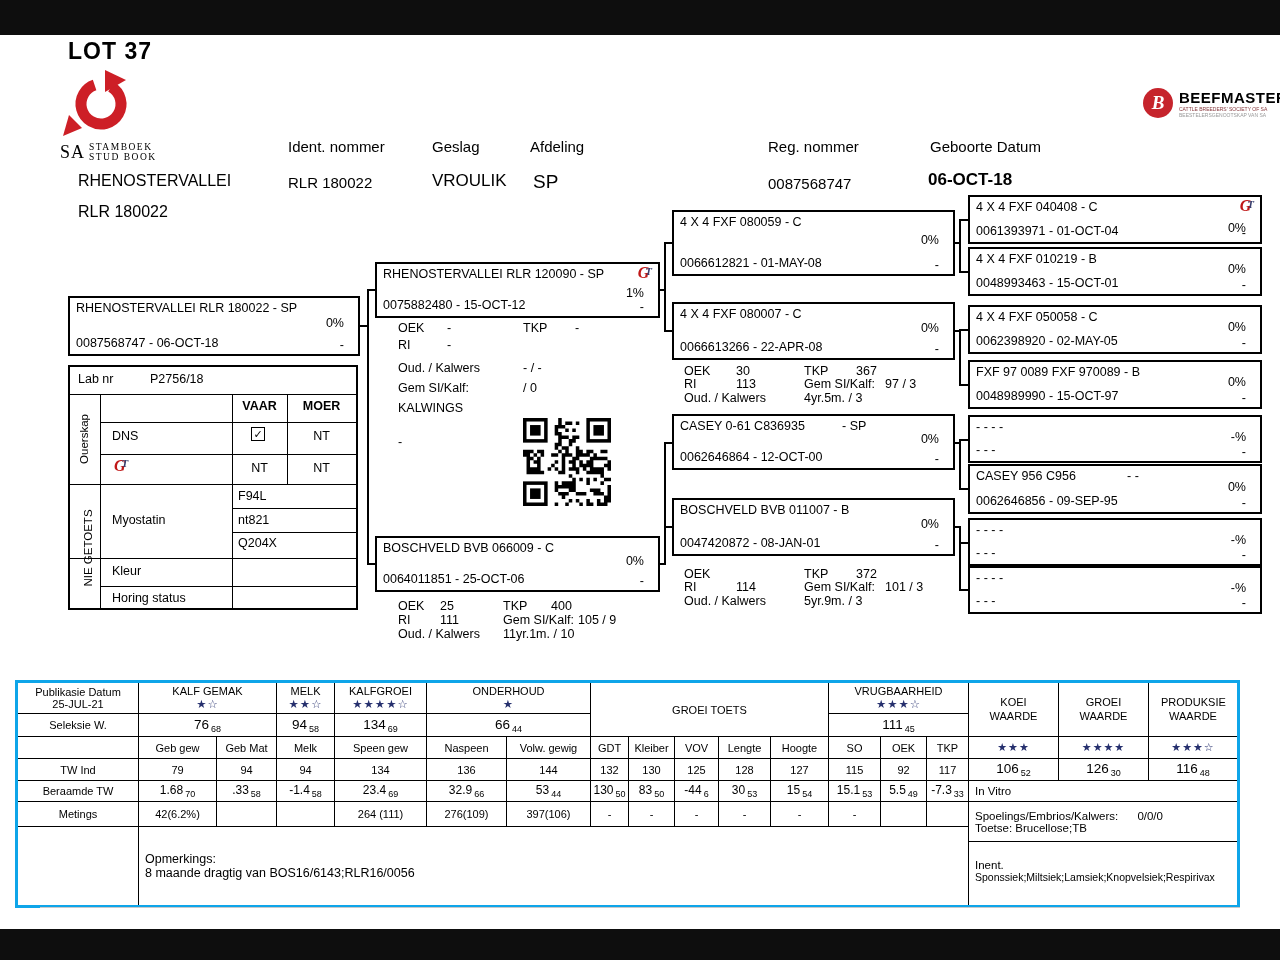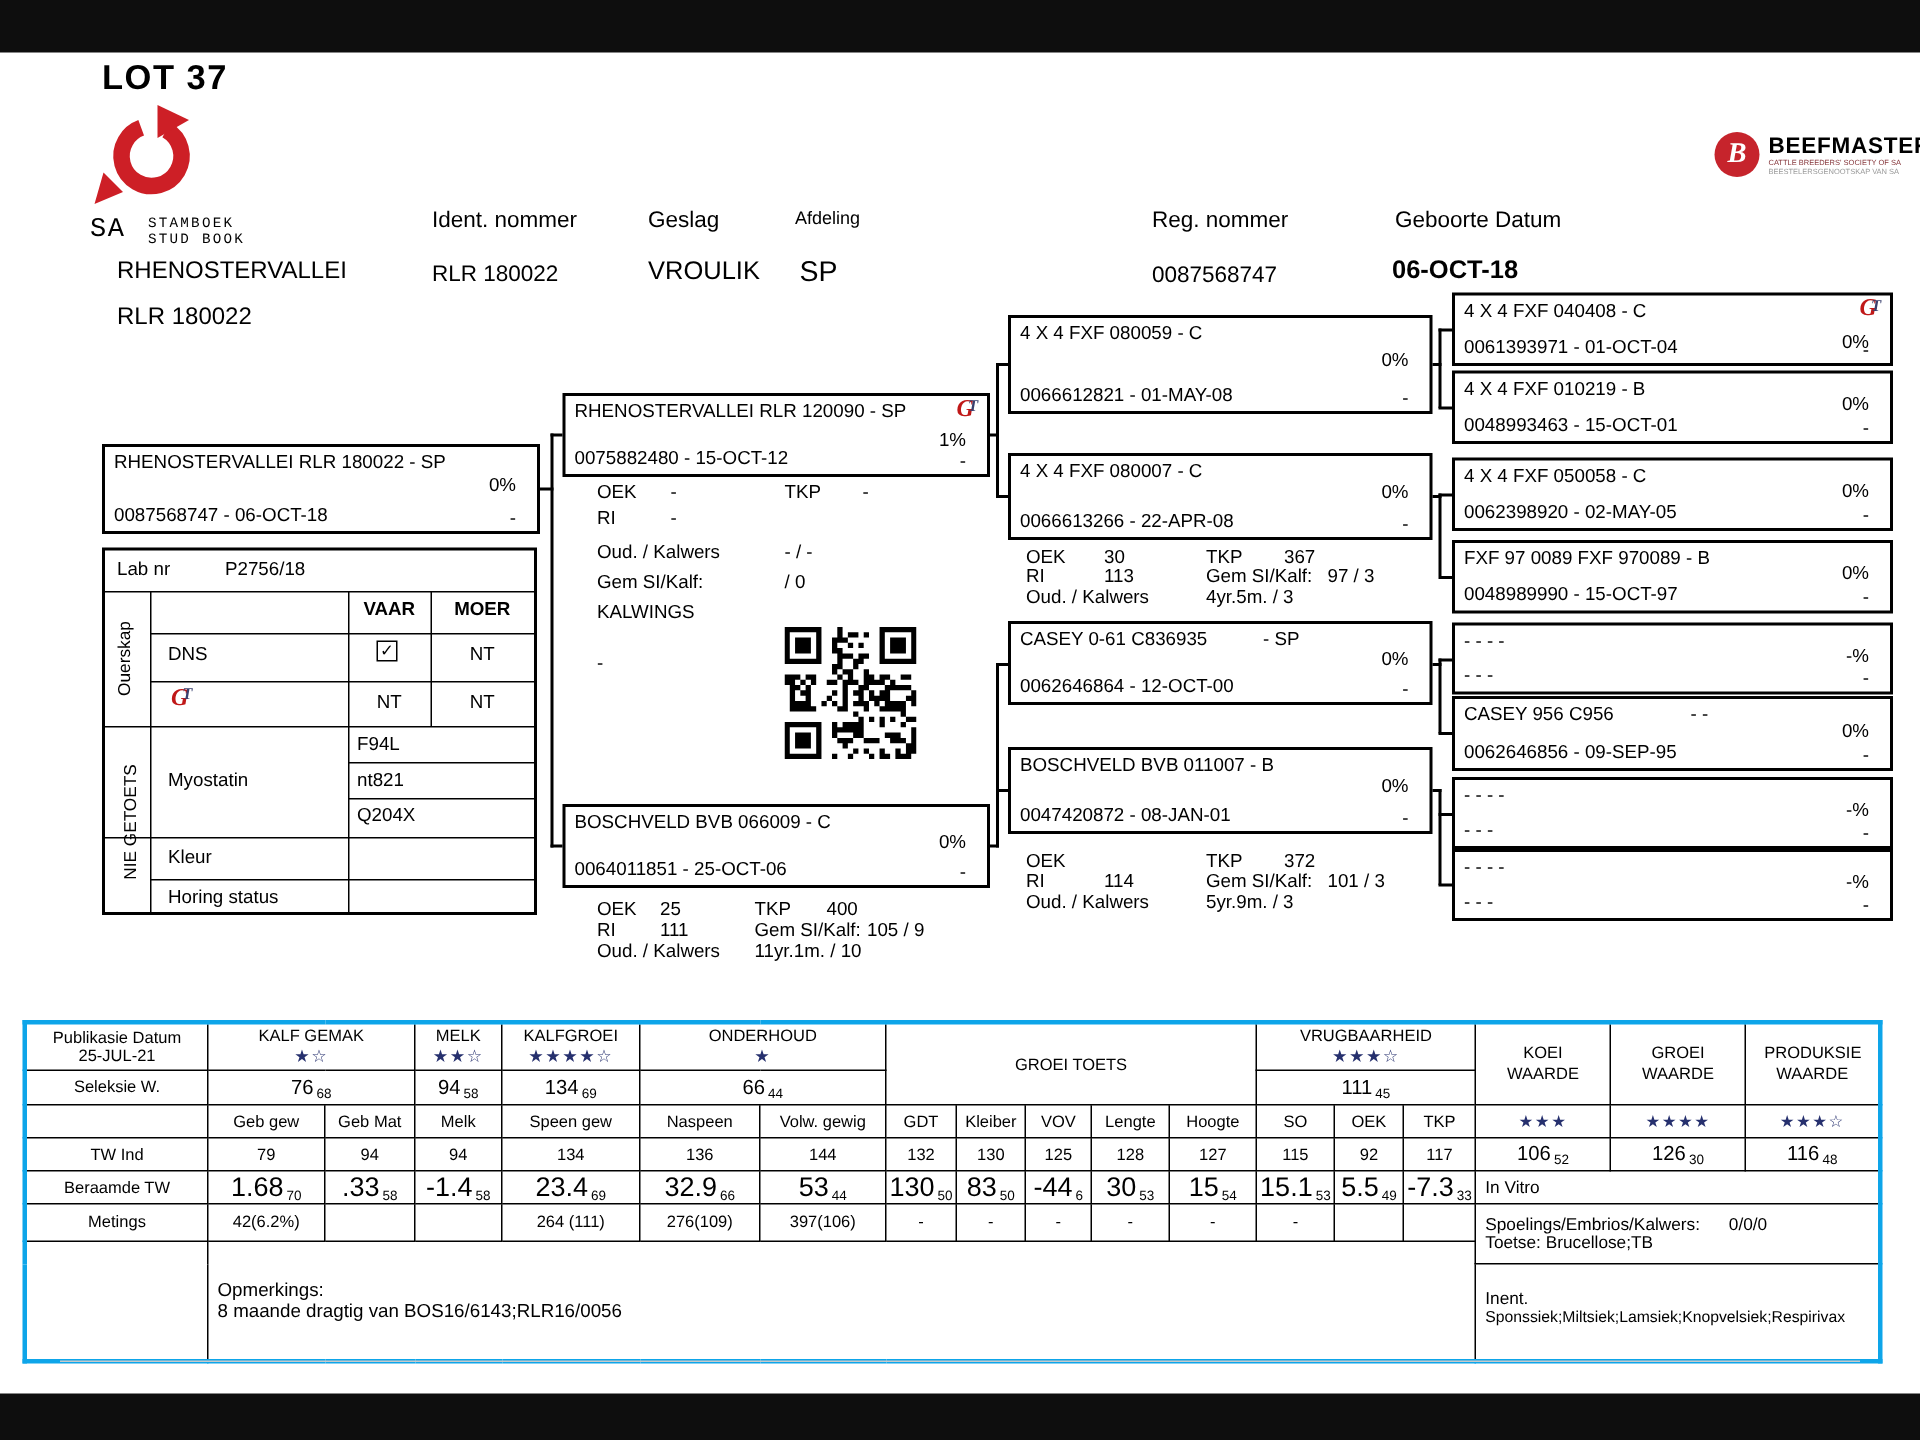--- a/index.html
+++ b/index.html
@@ -43,21 +43,21 @@
   table.perf { position:absolute; left:15px; top:680px; border-collapse:collapse; table-layout:fixed;
                border:3px solid #0ea5e9; }
   table.perf td { border:1px solid #000; text-align:center; vertical-align:middle;
                   font-size:11px; padding:0 2px; overflow:hidden; }
   table.perf td.left { text-align:left; padding-left:6px; }
   table.perf td.topal { vertical-align:top; padding-top:17px; }
   .grp { font-size:11px; }
   .stars { color:#26306e; font-size:11.5px; letter-spacing:1px; }
   .stars-big { color:#26306e; font-size:12.5px; letter-spacing:1px; }
   .val { font-size:13.5px; }
-  .val2 { font-size:18px; }
+  .val2 { font-size:12px; }
   sub.s { font-size:9px; vertical-align:-3px; margin-left:2px; }
   .wrapw { white-space:normal; width:64px; margin:0 auto; line-height:1.25; }
   .nowrap { white-space:nowrap; }
 </style>
 </head>
 <body>
 
 <div class="page">
 
   <div class="bar" style="top:0;height:35px;"></div>
@@ -65,42 +65,42 @@
 
   <div class="abs" style="left:68px;top:38px;font-size:23px;font-weight:600;letter-spacing:1px;">LOT 37</div>
 
 
   <div class="abs" style="left:60px;top:70px;">
     <svg width="80" height="66" viewBox="0 0 80 66">
       <circle cx="41" cy="34" r="20" fill="none" stroke="#cd1f26" stroke-width="11" stroke-dasharray="108 18" transform="rotate(-60 41 34)"></circle>
       <polygon points="45,0 66,10 45,22" fill="#cd1f26"></polygon>
       <polygon points="3,66 22,58 9,45" fill="#cd1f26"></polygon>
     </svg>
-    <div style="display:flex;gap:15px;align-items:flex-start;margin-top:2px;font-family:Liberation Mono, monospace;">
+    <div style="display:flex;gap:4px;align-items:flex-start;margin-top:2px;font-family:Liberation Serif, serif;">
       <span style="font-size:18px;letter-spacing:1px;">SA</span>
       <span style="display:inline-block;">
         <span style="display:block;font-size:9.5px;letter-spacing:1.5px;">STAMBOEK</span>
         <span style="display:block;font-size:9.5px;letter-spacing:1.5px;">STUD BOOK</span>
       </span>
     </div>
   </div>
 
   <div class="abs" style="left:1143px;top:88px;display:flex;align-items:center;gap:6px;">
     <div style="width:30px;height:30px;border-radius:50%;background:#c6242c;color:#fff;text-align:center;
                 line-height:30px;font-family:'Liberation Serif',serif;font-style:italic;font-weight:bold;font-size:19px;">B</div>
     <div>
       <div style="font-size:15px;font-weight:bold;letter-spacing:0.5px;">BEEFMASTER</div>
       <div style="font-size:5px;color:#86363b;">CATTLE BREEDERS' SOCIETY OF SA</div>
       <div style="font-size:5px;color:#999;">BEESTELERSGENOOTSKAP VAN SA</div>
     </div>
   </div>
 
   <div class="abs" style="left:288px;top:138px;font-size:15px;">Ident. nommer</div>
   <div class="abs" style="left:432px;top:138px;font-size:15px;">Geslag</div>
-  <div class="abs" style="left:530px;top:138px;font-size:12px;">Afdeling</div>
+  <div class="abs" style="left:530px;top:138px;font-size:15px;">Afdeling</div>
   <div class="abs" style="left:768px;top:138px;font-size:15px;">Reg. nommer</div>
   <div class="abs" style="left:930px;top:138px;font-size:15px;">Geboorte Datum</div>
 
   <div class="abs" style="left:78px;top:172px;font-size:16px;">RHENOSTERVALLEI</div>
   <div class="abs" style="left:78px;top:203px;font-size:16px;">RLR 180022</div>
   <div class="abs" style="left:288px;top:174px;font-size:15px;">RLR 180022</div>
   <div class="abs" style="left:432px;top:171px;font-size:17px;">VROULIK</div>
   <div class="abs" style="left:533px;top:171px;font-size:19px;">SP</div>
   <div class="abs" style="left:768px;top:175px;font-size:15px;">0087568747</div>
   <div class="abs" style="left:928px;top:170px;font-size:17px;font-weight:bold;">06-OCT-18</div>

